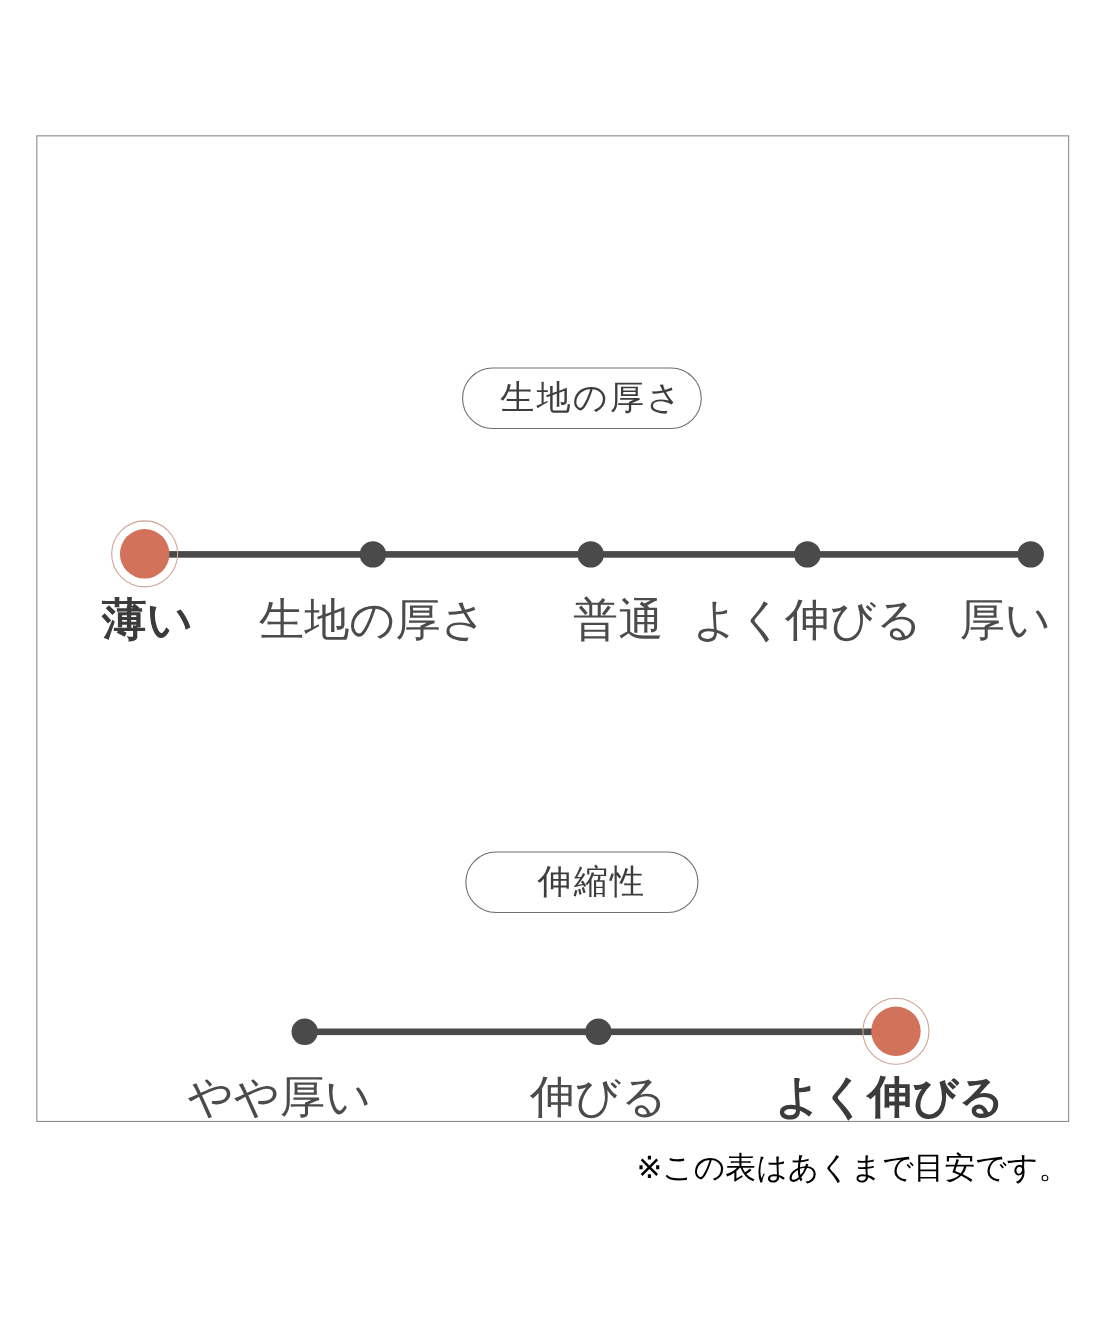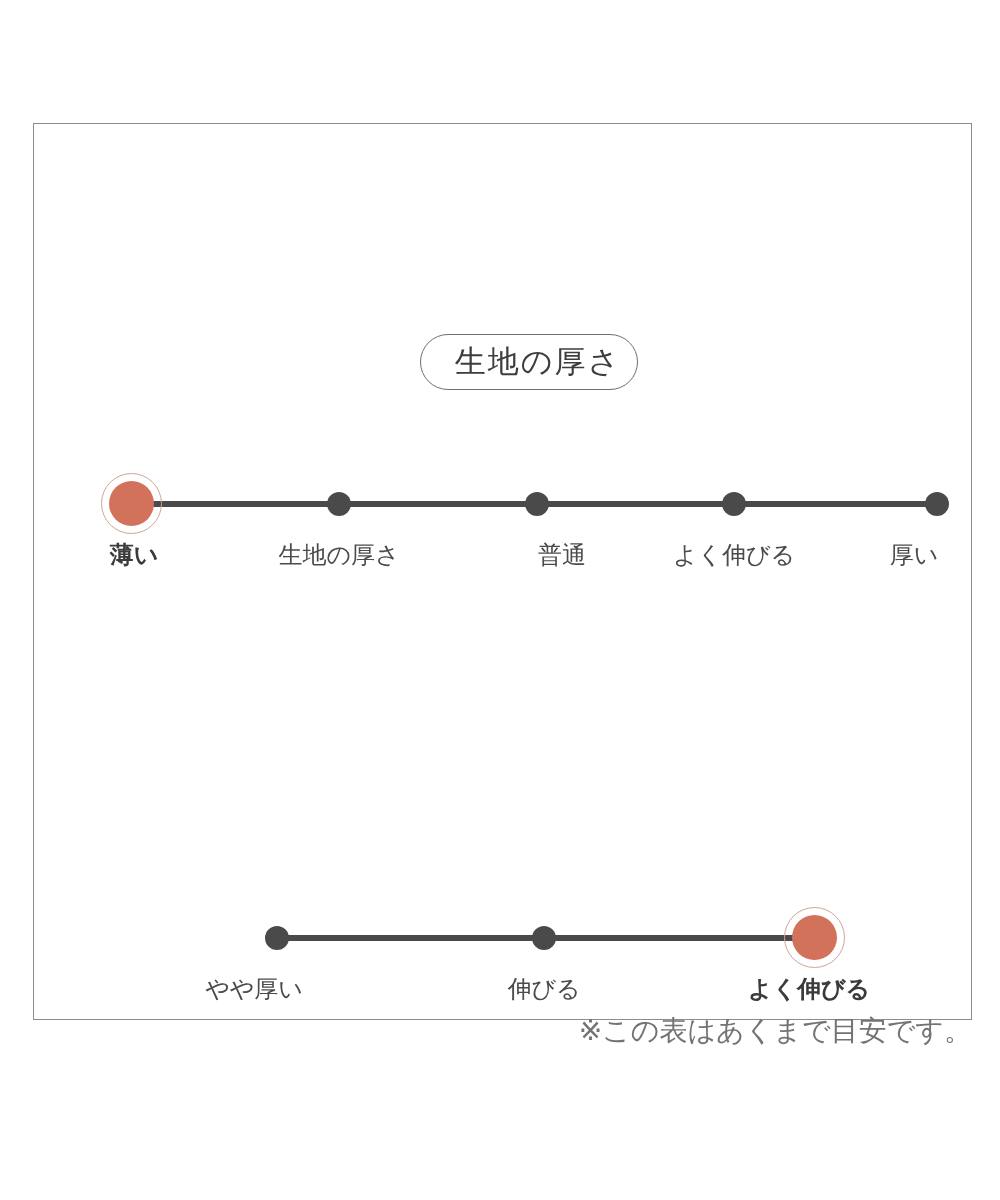--- a/index.html
+++ b/index.html
@@ -107,38 +107,38 @@
     border: 1px solid #cfa598;
     box-sizing: border-box;
     background: transparent;
   }
 
   
   .tick-label {
     position: absolute;
     top: 74px;
     transform: translateX(-50%);
-    font-size: 24px;
+    font-size: 41px;
     color: #4b4b4b;
     white-space: nowrap;
     line-height: 1;
     text-align: right;
   }
   .tick-label.active {
     font-weight: bold;
     color: #3b3b3b;
   }
 
   
   #footnote {
     position: absolute;
     right: 28px;
-    top: 1012px;
+    top: 1043px;
     font-size: 28px;
-    color: #737373;
+    color: #000000;
     letter-spacing: 0px;
     white-space: nowrap;
   }
 </style>
 </head>
 <body>
 
 <div id="page">
 
   <div id="spec-card">
@@ -157,20 +157,23 @@
       <div class="dot" style="left:700px"></div>
       <div class="dot" style="left:903px"></div>
 
       <div class="tick-label active" style="left:100px">薄い</div>
       <div class="tick-label" style="left:305px">生地の厚さ</div>
       <div class="tick-label" style="left:528px">普通</div>
       <div class="tick-label" style="left:700px">よく伸びる</div>
       <div class="tick-label" style="left:880px">厚い</div>
     </div>
 
+    <div class="pill" id="pill-stretch">
+      <span>伸縮性</span>
+    </div>
 
     <div class="scale" id="scale-stretch">
       <div class="track"></div>
 
       <div class="dot-ring" style="left:780px"></div>
       <div class="dot" style="left:243px"></div>
       <div class="dot" style="left:510px"></div>
       <div class="dot active" style="left:780px"></div>
 
       <div class="tick-label" style="left:220px">やや厚い</div>

